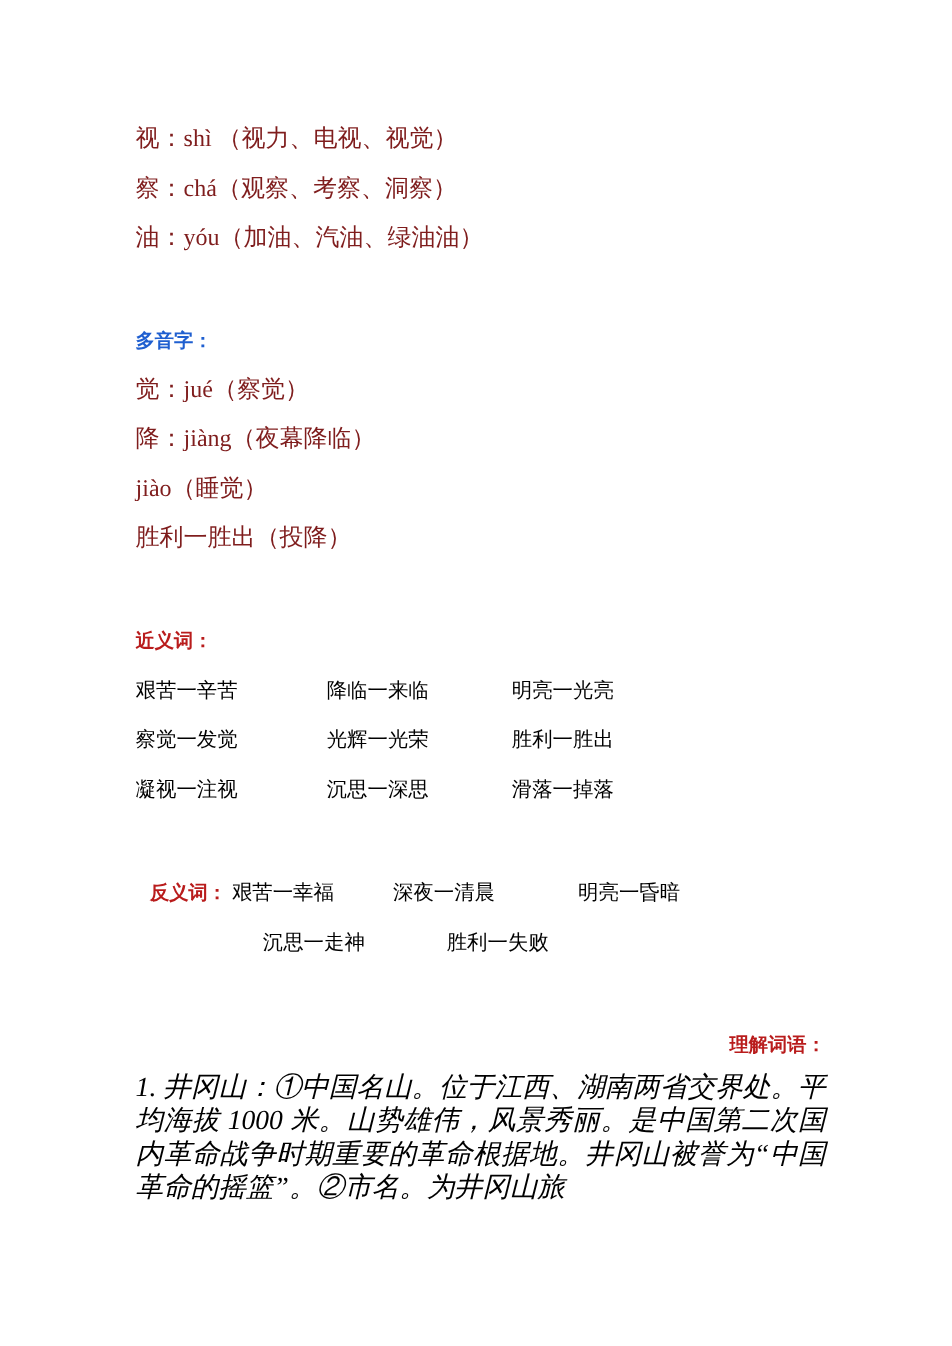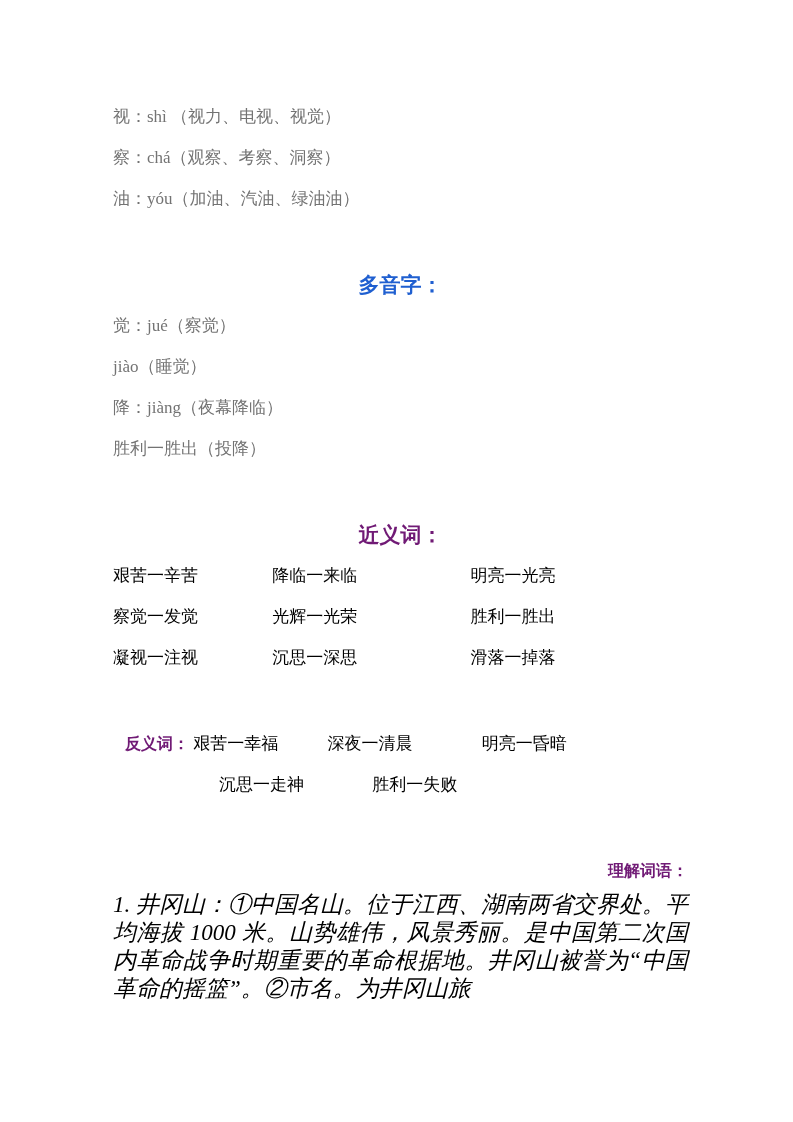--- a/index.html
+++ b/index.html
@@ -23,46 +23,45 @@
     height: 1122px;
     padding: 0;
   }
   .content {
     position: absolute;
     left: 113px;
     top: 96px;
     width: 575px;
   }
   .line {
-    font-size: 17px;
+    font-size: 20px;
     line-height: 41px;
     white-space: pre-wrap;
-    color: #737373;
+    color: #7f1d1d;
   }
   .section-head {
     font-family: "Liberation Sans", "DejaVu Sans", sans-serif;
     font-weight: bold;
-    font-size: 21px;
+    font-size: 16px;
     line-height: 41px;
-    text-align: center;
   }
   .blue { color: #1f5fd0; }
-  .red  { color: #701a75; }
+  .red  { color: #b91c1c; }
   .spacer-lg { height: 45px; }
   .cols {
     display: block;
     font-size: 17px;
     line-height: 41px;
   }
   .cols .c {
     display: inline-block;
   }
   .w1 { width: 155px; }
   .w2 { width: 150px; }
-  .w3 { width: auto; margin-left: 44px; }
+  .w3 { width: auto; }
   .inline-head {
     font-family: "Liberation Sans", "DejaVu Sans", sans-serif;
     font-weight: bold;
     font-size: 16px;
     display: inline-block;
     vertical-align: baseline;
     margin-left: 12px;
   }
   .ant-row2 {
     padding-left: 77px;
@@ -96,22 +95,22 @@
 
     <div class="line">视：shì （视力、电视、视觉）</div>
     <div class="line">察：chá（观察、考察、洞察）</div>
     <div class="line">油：yóu（加油、汽油、绿油油）</div>
 
     <div class="spacer-lg"></div>
 
     <div class="section-head blue">多音字：</div>
 
     <div class="line">觉：jué（察觉）</div>
+    <div class="line">降：jiàng（夜幕降临）</div>
     <div class="line">jiào（睡觉）</div>
-    <div class="line">降：jiàng（夜幕降临）</div>
     <div class="line">胜利一胜出（投降）</div>
 
     <div class="spacer-lg"></div>
 
     <div class="section-head red">近义词：</div>
 
     <div class="cols">
       <span class="c w1">艰苦一辛苦</span>
       <span class="c w2">降临一来临</span>
       <span class="c w3">明亮一光亮</span>

